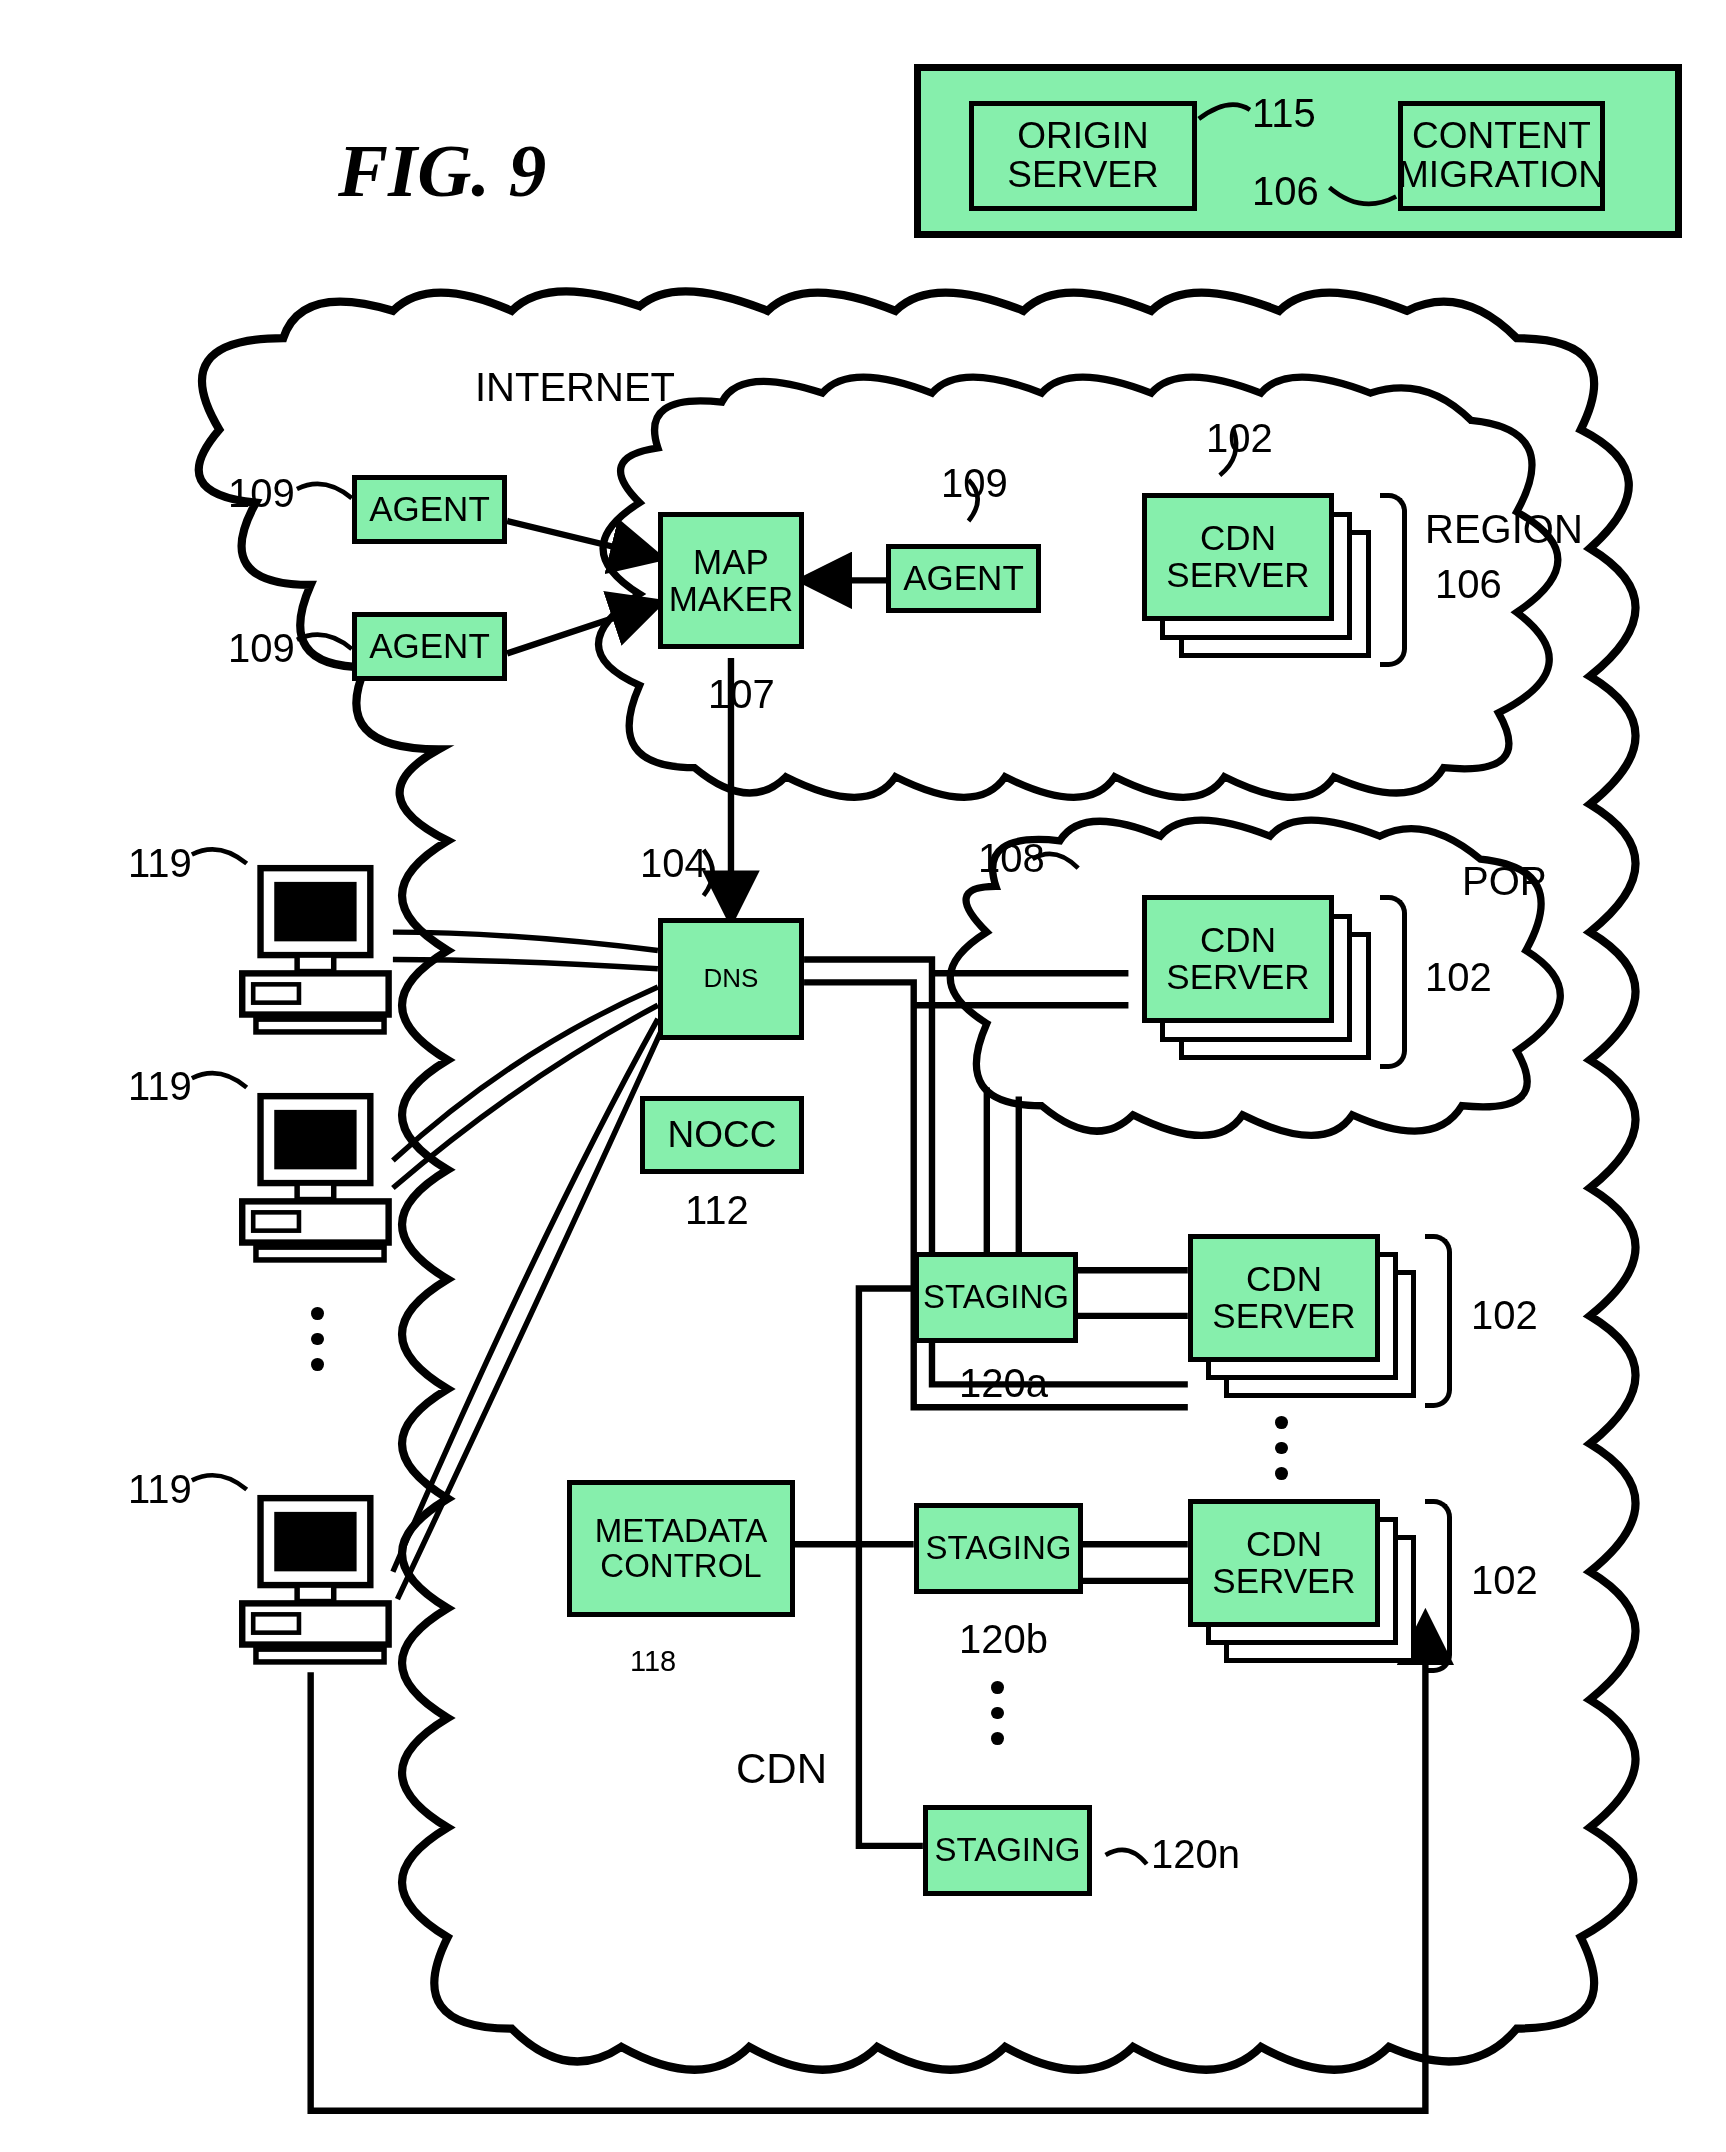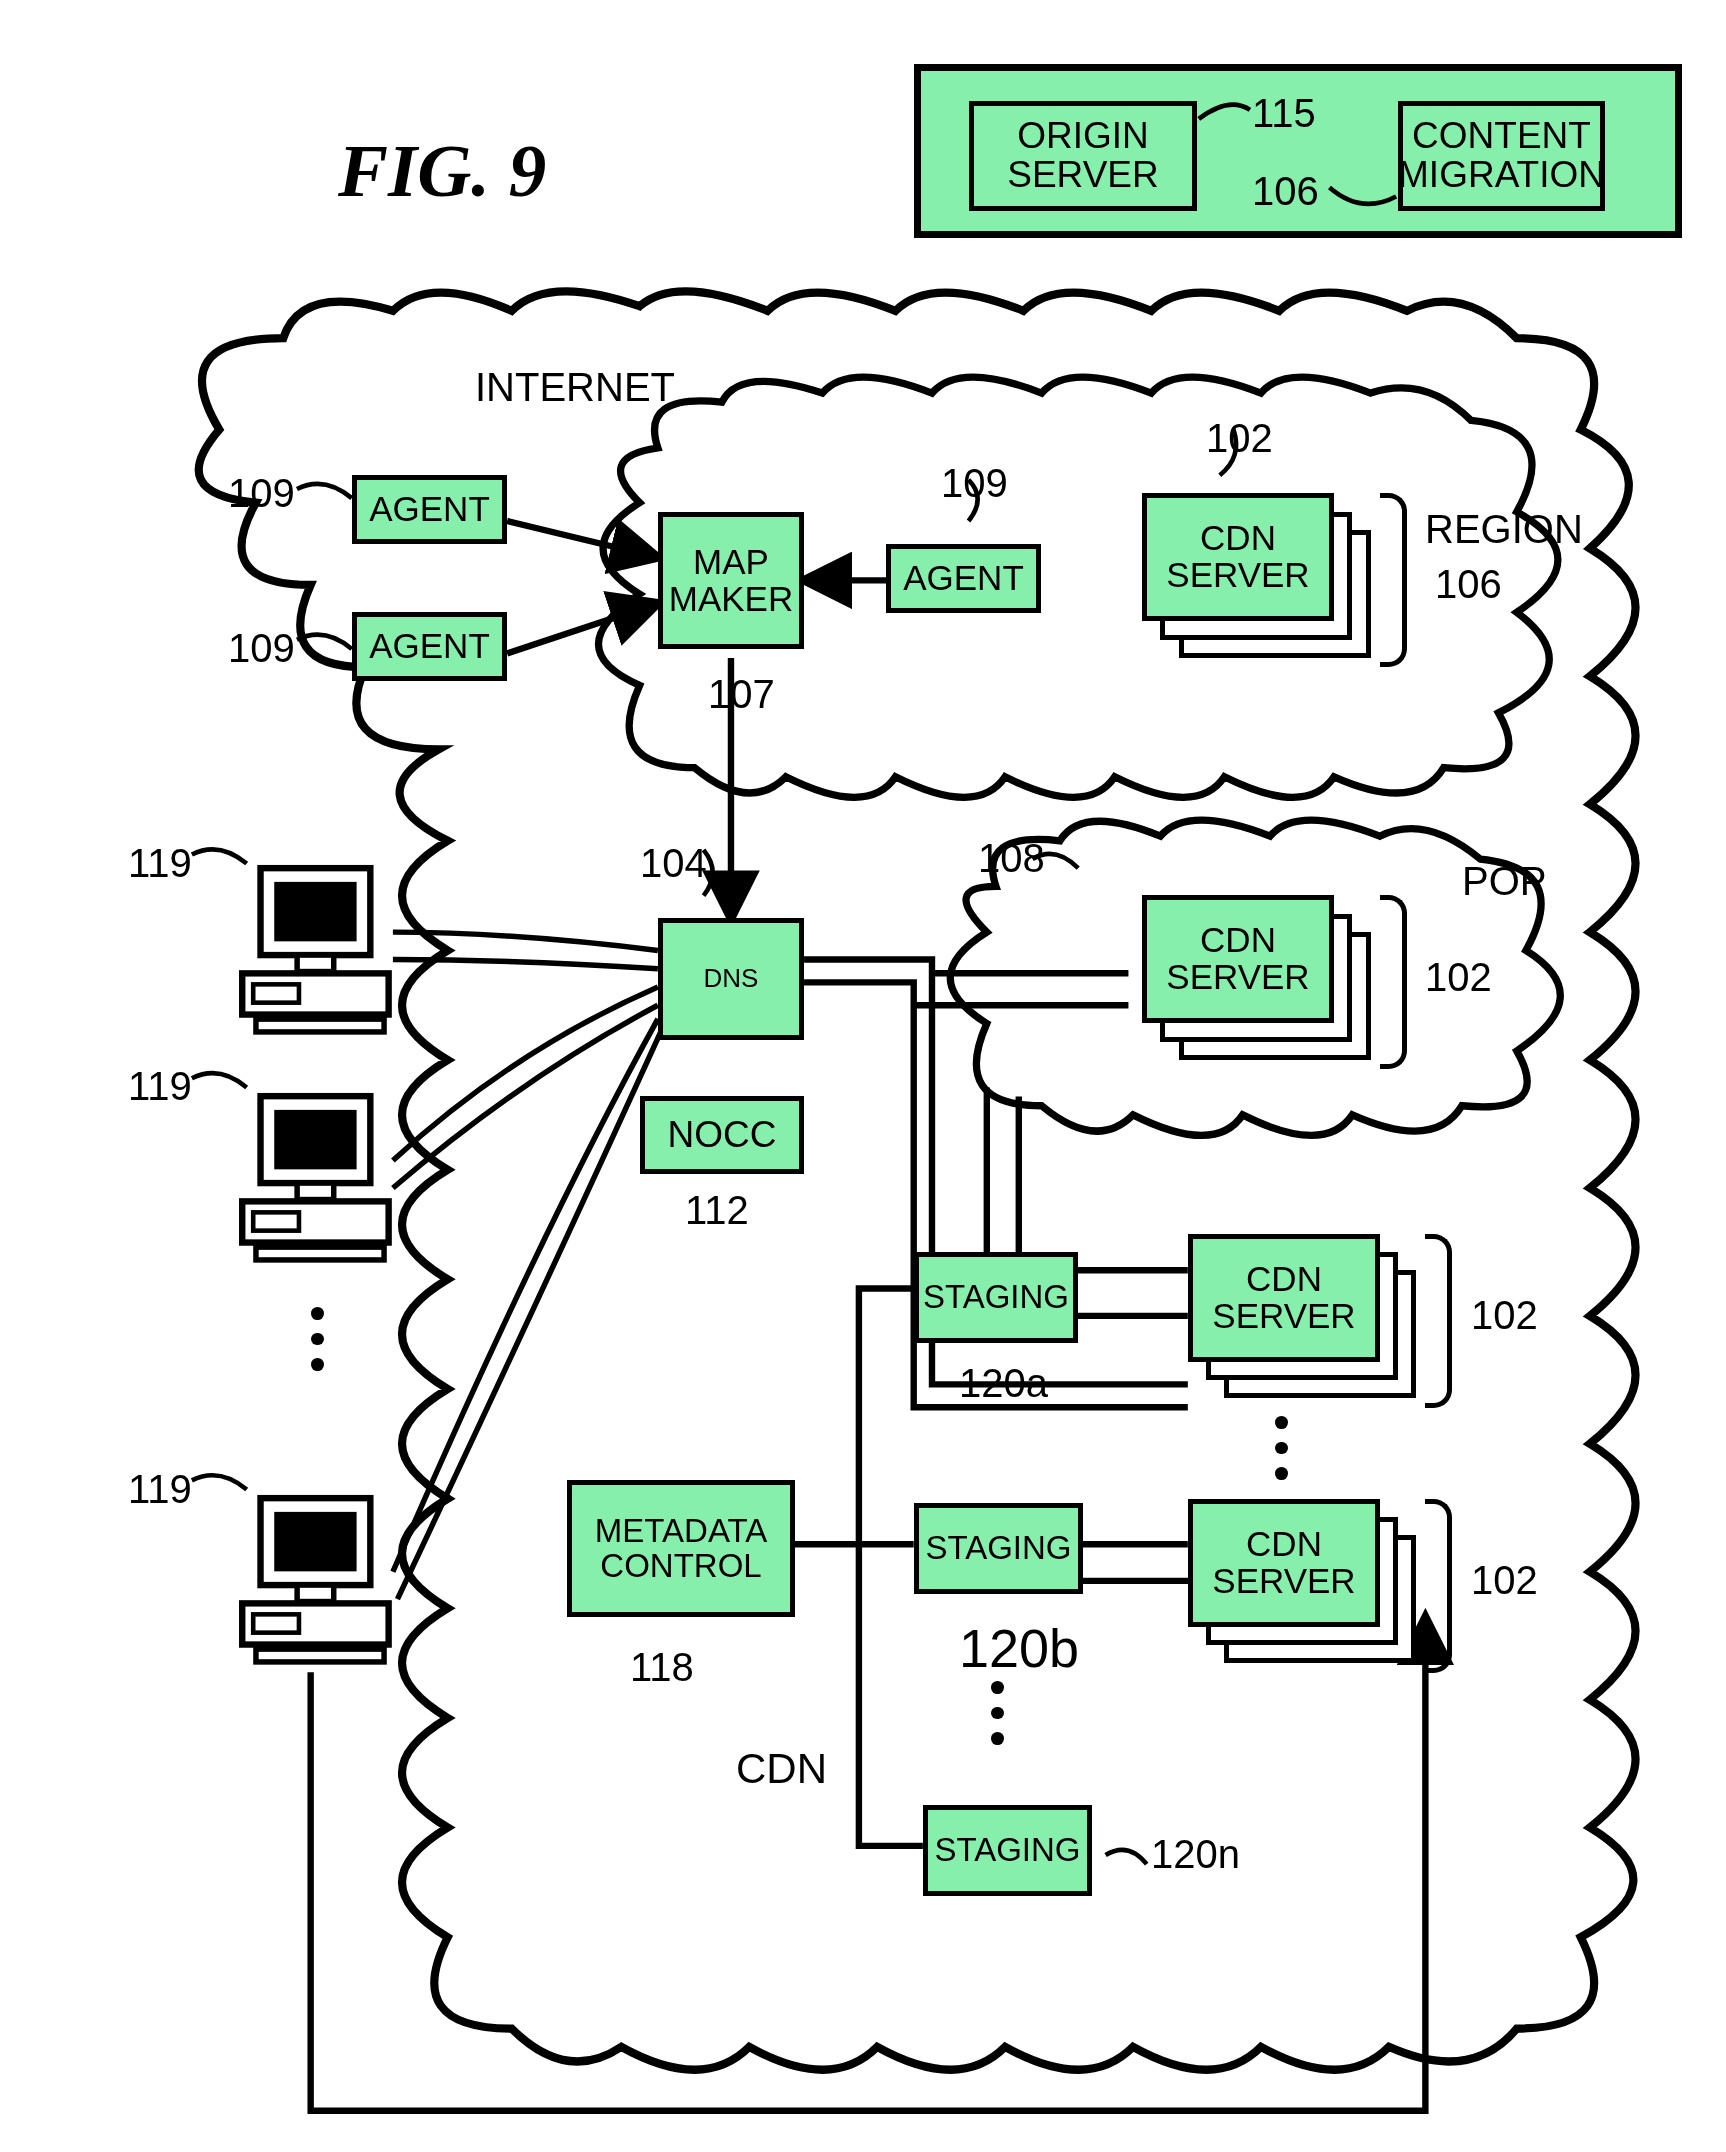--- a/index.html
+++ b/index.html
@@ -300,24 +300,24 @@
 
   <div class="stack-shadow" style="left:1224px; top:1535px; width:192px; height:128px;"></div>
   <div class="stack-shadow" style="left:1206px; top:1517px; width:192px; height:128px;"></div>
   <div class="box" style="left:1188px; top:1499px; width:192px; height:128px; font-size:35px;">CDN
 SERVER</div>
   <div class="brace" style="left:1425px; top:1499px; width:27.4px; height:174px;"></div>
   <div class="label" style="left:1471px; top:1558px; font-size:40px;">102</div>
 
   <div class="box" style="left:567px; top:1480px; width:228px; height:137px; font-size:33px;">METADATA
 CONTROL</div>
-  <div class="label" style="left:630px; top:1645px; font-size:40px;">118</div>
+  <div class="label" style="left:630px; top:1645px; font-size:29px;">118</div>
 
   <div class="box" style="left:914px; top:1503px; width:169px; height:91px; font-size:33px;">STAGING</div>
-  <div class="label" style="left:959px; top:1617px; font-size:54px;text-align:center;">120b</div>
+  <div class="label" style="left:959px; top:1617px; font-size:40px;text-align:center;">120b</div>
 
   <div class="vdots" style="left:991px; top:1681px;">
       <div class="d"></div>
       <div class="d"></div>
       <div class="d"></div>
     </div>
 
   <div class="box" style="left:923px; top:1805px; width:169px; height:91px; font-size:33px;">STAGING</div>
   <div class="label" style="left:1151px; top:1832px; font-size:40px;">120n</div>
 

